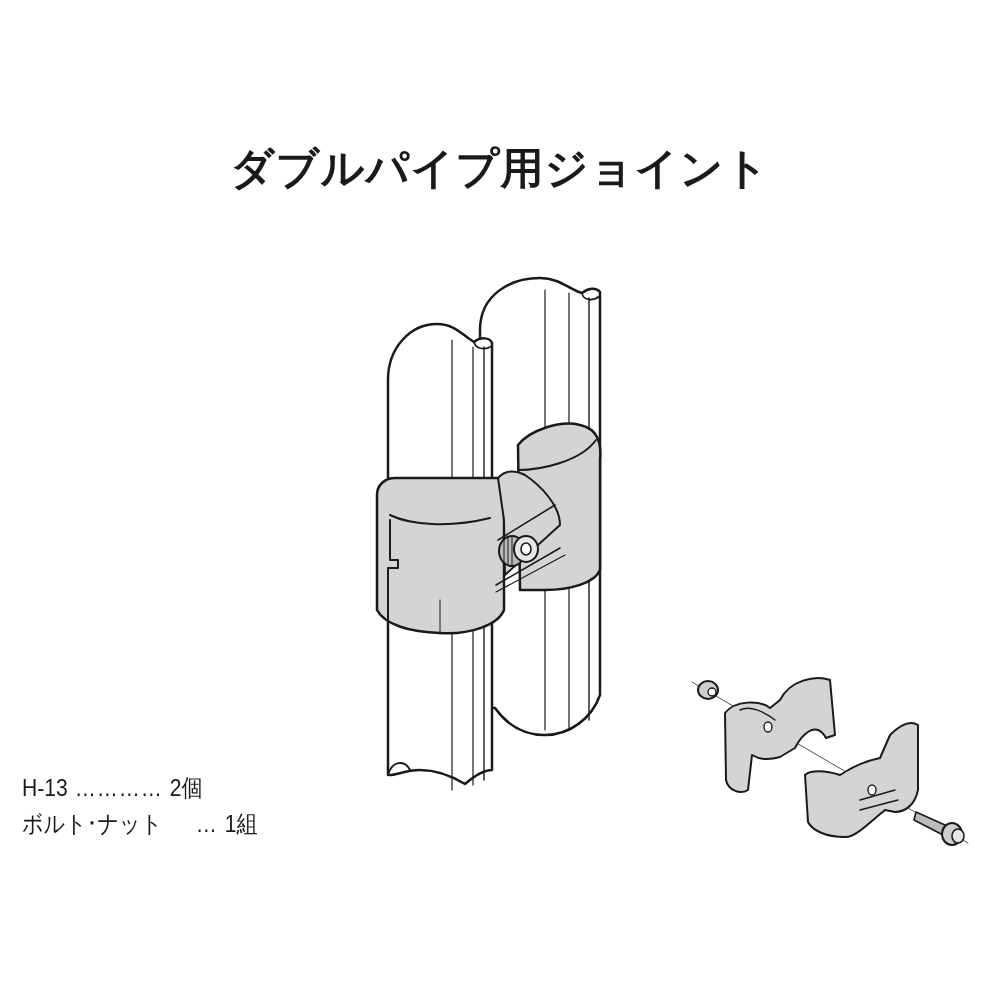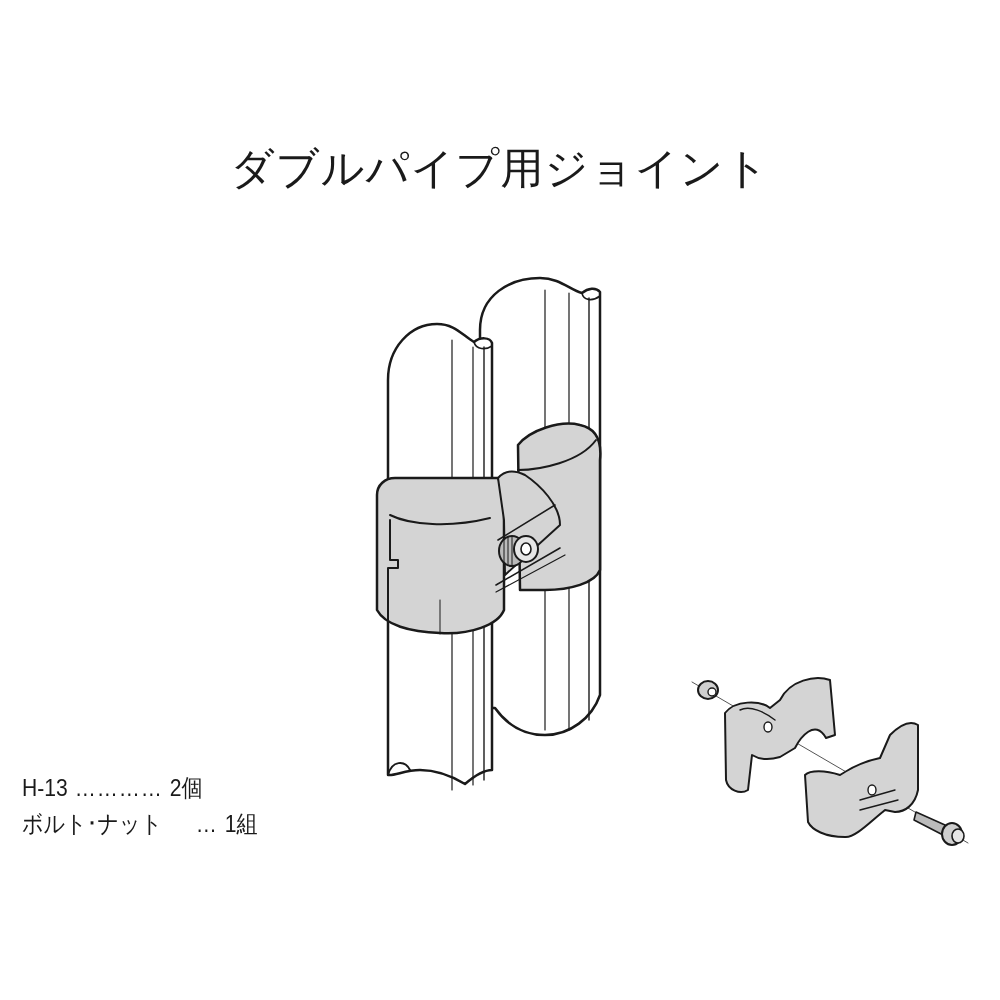--- a/index.html
+++ b/index.html
@@ -14,21 +14,21 @@
       background: #ffffff;
       overflow: hidden;
     }
     .title {
       position: absolute;
       left: 0;
       top: 138px;
       width: 1000px;
       text-align: center;
       font-family: "DejaVu Sans", sans-serif;
-      font-weight: normal;
+      font-weight: bold;
       font-size: 43px;
       letter-spacing: 1px;
       color: #1a1a1a;
       line-height: 60px;
     }
     .parts-list {
       position: absolute;
       left: 22px;
       top: 770px;
       font-family: "Liberation Sans", sans-serif;

